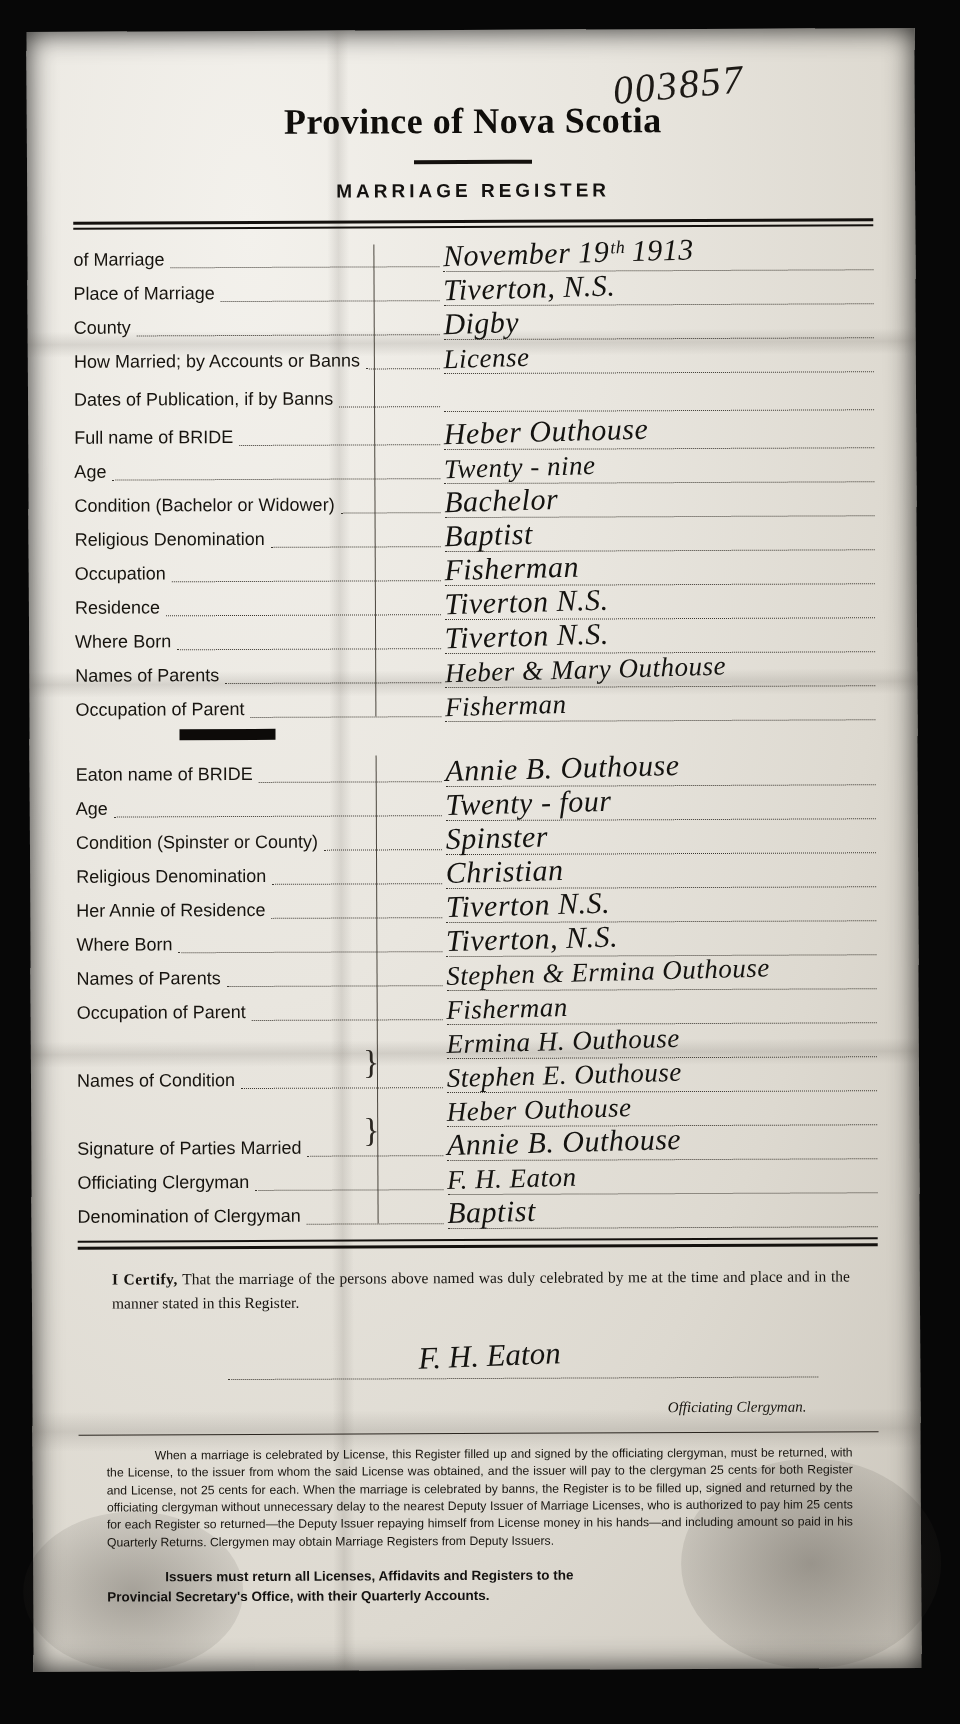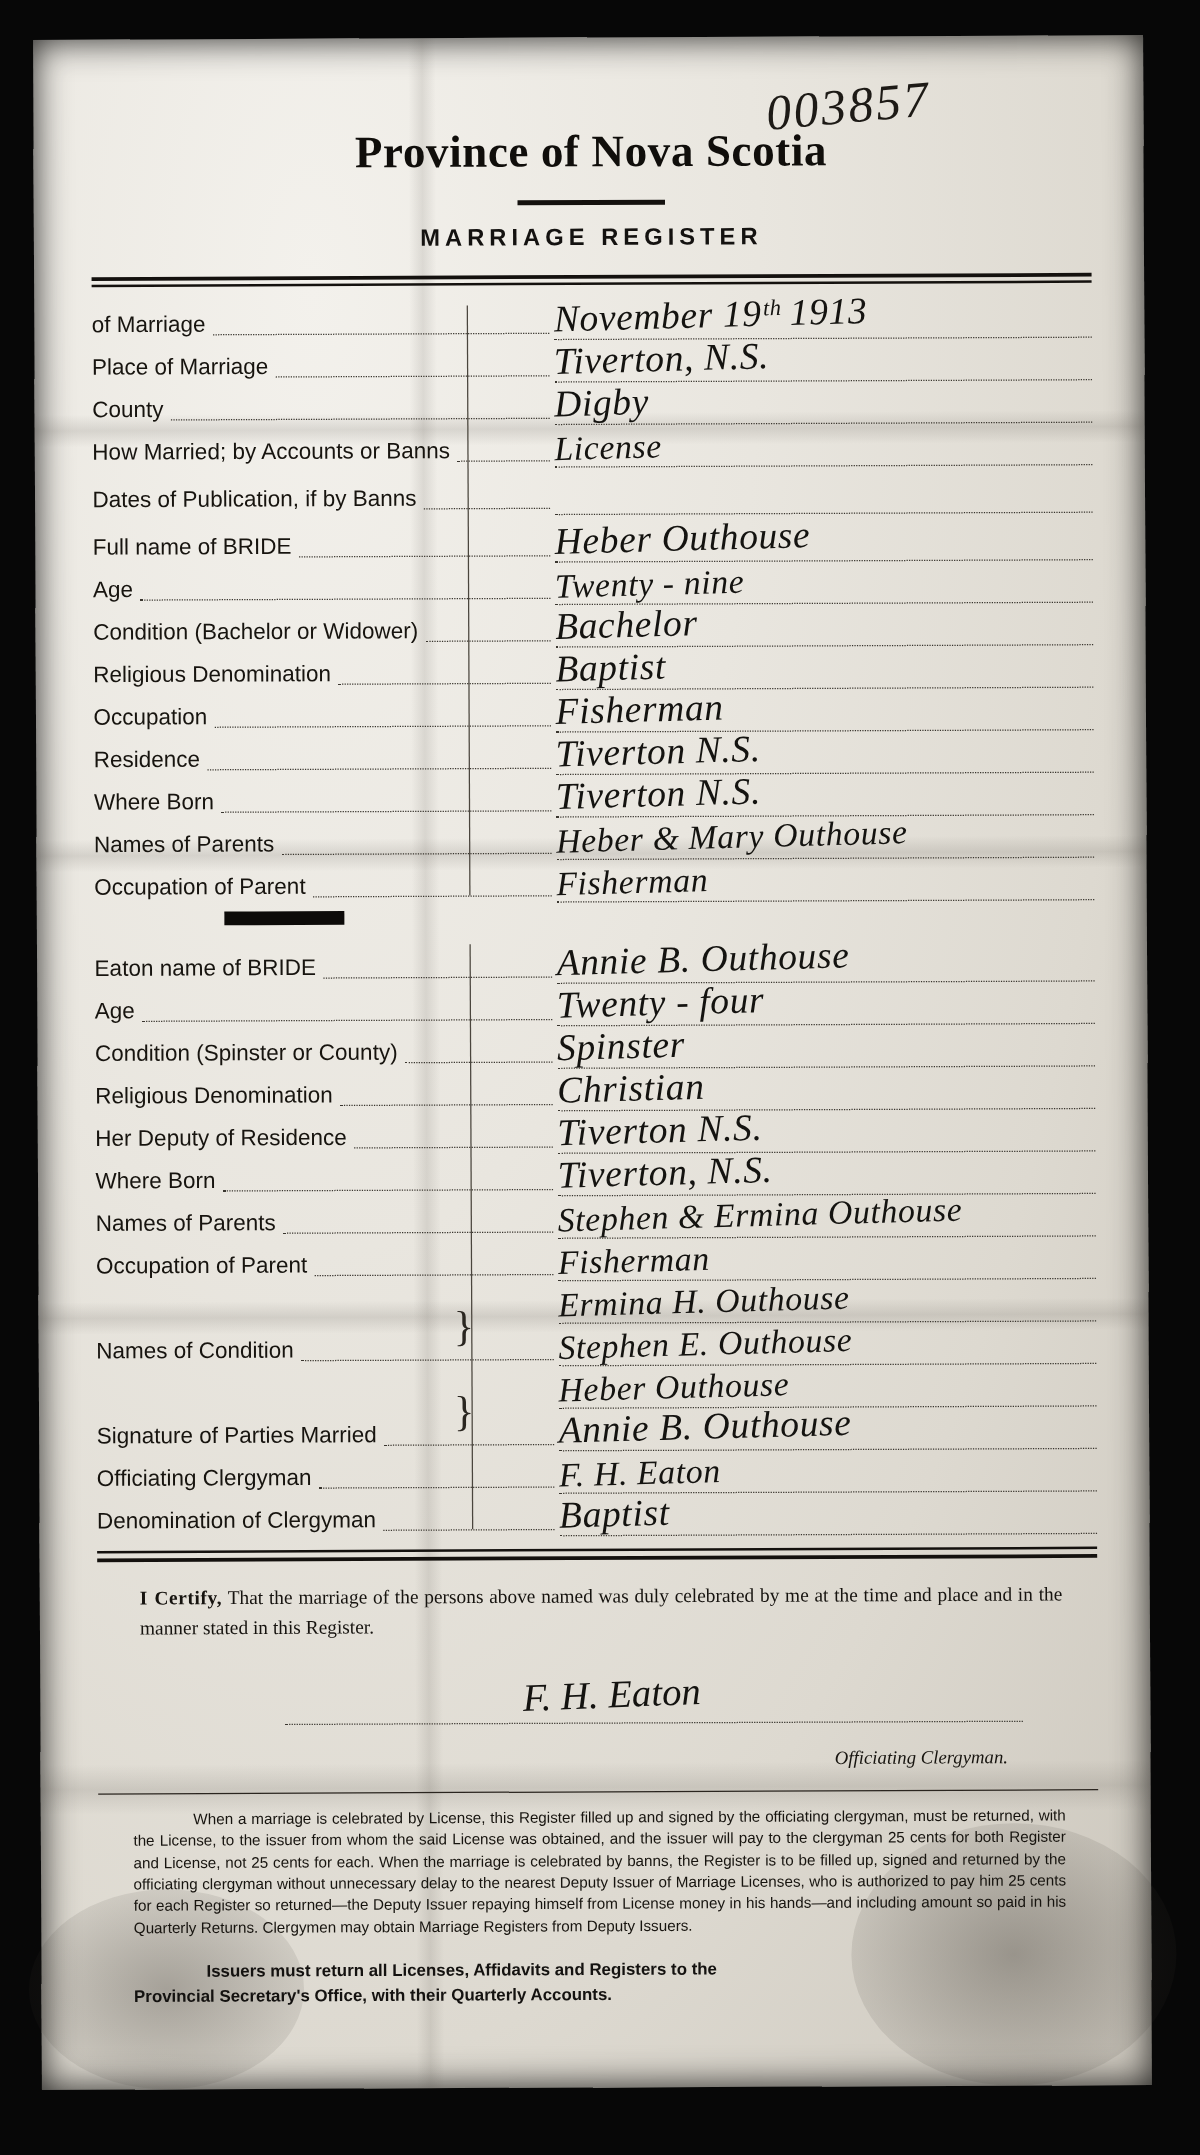--- a/index.html
+++ b/index.html
@@ -430,21 +430,21 @@
 
         <div class="row">
           <div class="label">Religious Denomination</div>
           <div class="dots"></div>
           <div class="valuewrap">
             <span class="hand lg">Christian</span>
           </div>
         </div>
 
         <div class="row">
-          <div class="label">Her Deputy of Residence</div>
+          <div class="label">Her Annie of Residence</div>
           <div class="dots"></div>
           <div class="valuewrap">
             <span class="hand lg">Tiverton N.S.</span>
           </div>
         </div>
 
         <div class="row">
           <div class="label">Where Born</div>
           <div class="dots"></div>
           <div class="valuewrap">

